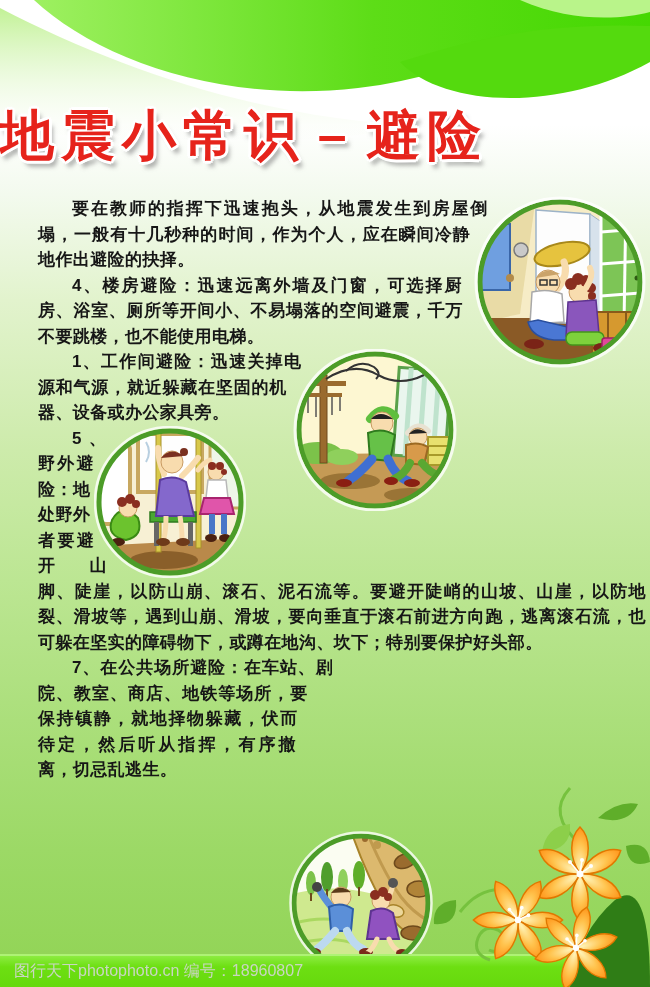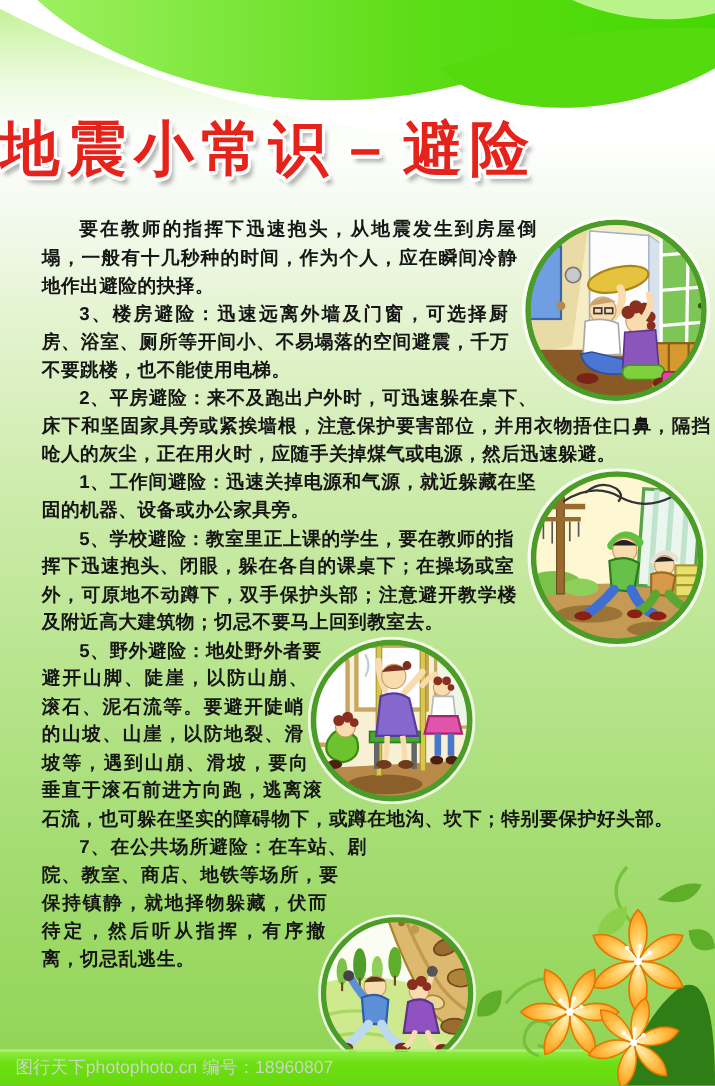--- a/index.html
+++ b/index.html
@@ -114,22 +114,21 @@
           <rect x="92" y="136" width="38" height="13" rx="6" fill="#7ed13c" stroke="#44951a" stroke-width="1.5"></rect>
           <ellipse cx="128" cy="152" rx="9" ry="5" fill="#7a2317"></ellipse>
           <rect x="128" y="142" width="20" height="13" rx="3" fill="#e0489a" stroke="#9c2064" stroke-width="1.5"></rect>
         </g>
         <circle cx="86" cy="86" r="80" fill="none" stroke="#4c9c28" stroke-width="5"></circle>
         <circle cx="86" cy="86" r="84" fill="none" stroke="rgba(255,255,255,0.8)" stroke-width="3"></circle>
       </svg>
     </div>
 
     <p>要在教师的指挥下迅速抱头，从地震发生到房屋倒塌，一般有十几秒种的时间，作为个人，应在瞬间冷静地作出避险的抉择。</p>
-    <p>3、楼房避险：迅速远离外墙及门窗，可选择厨房、浴室、厕所等开间小、不易塌落的空间避震，千万不要跳楼，也不能使用电梯。</p>
-    <p>2、平房避险：来不及跑出户外时，可迅速躲在桌下、床下和坚固家具旁或紧挨墙根，注意保护要害部位，并用衣物捂住口鼻，隔挡呛人的灰尘，正在用火时，应随手关掉煤气或电源，然后迅速躲避。</p>
+    <p>4、楼房避险：迅速远离外墙及门窗，可选择厨房、浴室、厕所等开间小、不易塌落的空间避震，千万不要跳楼，也不能使用电梯。</p>
 
     <div class="float-circle fc2">
       <svg width="170" height="162" viewBox="0 0 170 162">
         <defs>
             <clipPath id="cp2">
               <circle cx="85" cy="81" r="76"></circle>
             </clipPath>
           </defs>
         <g clip-path="url(#cp2)">
           <rect width="170" height="162" fill="#fdf7d2"></rect>
@@ -174,21 +173,20 @@
           <path d="M132,114 Q140,124 148,126" stroke="#5aa832" stroke-width="8" fill="none" stroke-linecap="round"></path>
           <ellipse cx="101" cy="132" rx="7" ry="4" fill="#8a1f12"></ellipse>
           <ellipse cx="151" cy="128" rx="7" ry="4" fill="#8a1f12"></ellipse>
         </g>
         <circle cx="85" cy="81" r="76" fill="none" stroke="#4c9c28" stroke-width="5"></circle>
         <circle cx="85" cy="81" r="80" fill="none" stroke="rgba(255,255,255,0.8)" stroke-width="3"></circle>
       </svg>
     </div>
 
     <p>1、工作间避险：迅速关掉电源和气源，就近躲藏在坚固的机器、设备或办公家具旁。</p>
-    <p>5、学校避险：教室里正上课的学生，要在教师的指挥下迅速抱头、闭眼，躲在各自的课桌下；在操场或室外，可原地不动蹲下，双手保护头部；注意避开教学楼及附近高大建筑物；切忌不要马上回到教室去。</p>
 
     <div class="float-circle fc3">
       <svg width="152" height="152" viewBox="0 0 152 152">
         <defs>
             <clipPath id="cp3">
               <circle cx="76" cy="76" r="71"></circle>
             </clipPath>
           </defs>
         <g clip-path="url(#cp3)">
           <rect width="152" height="152" fill="#f7f0d4"></rect>

